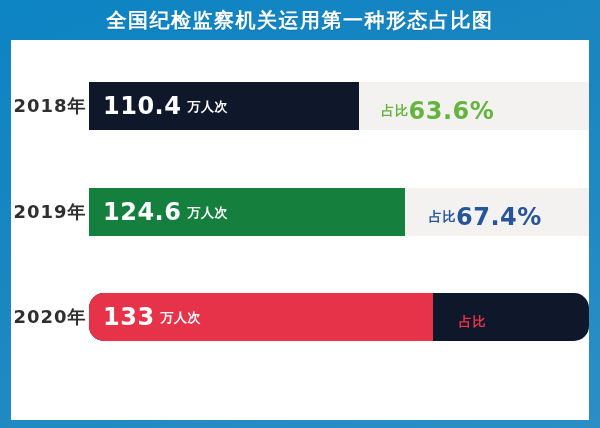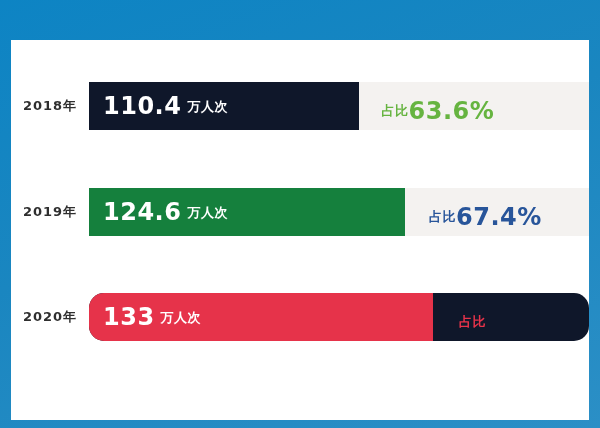--- a/index.html
+++ b/index.html
@@ -73,21 +73,21 @@
     align-items: center;
   }
   .row-1 { top: 42px; }
   .row-2 { top: 148px; }
   .row-3 { top: 253px; }
 
   .year-label {
     width: 78px;
     flex: 0 0 78px;
     text-align: center;
-    font-size: 13px;
+    font-size: 18px;
     font-weight: bold;
     color: #2f2f2f;
     letter-spacing: 1px;
     font-family: "DejaVu Sans", "Liberation Sans", sans-serif;
     white-space: nowrap;
   }
 
   .track {
     position: relative;
     flex: 1 1 auto;
@@ -144,20 +144,23 @@
     line-height: 1;
     letter-spacing: 0.5px;
     font-family: "DejaVu Sans", "Liberation Sans", sans-serif;
   }
 </style>
 </head>
 <body>
 
 <div class="frame">
 
+  <div class="title-band" style="background: transparent;">
+    <div class="title-text">全国纪检监察机关运用第一种形态占比图</div>
+  </div>
 
   <div class="card" style="background: rgb(255, 255, 255);">
     <div class="rows">
 
       <div class="row row-1">
         <div class="year-label">2018年</div>
         <div class="track" style="background: rgb(244, 242, 240);">
           <div class="bar" id="bar-0" style="width: 54%; background: #0f172a;">
             <span class="bar-value">110.4</span>
             <span class="bar-unit">万人次</span>

